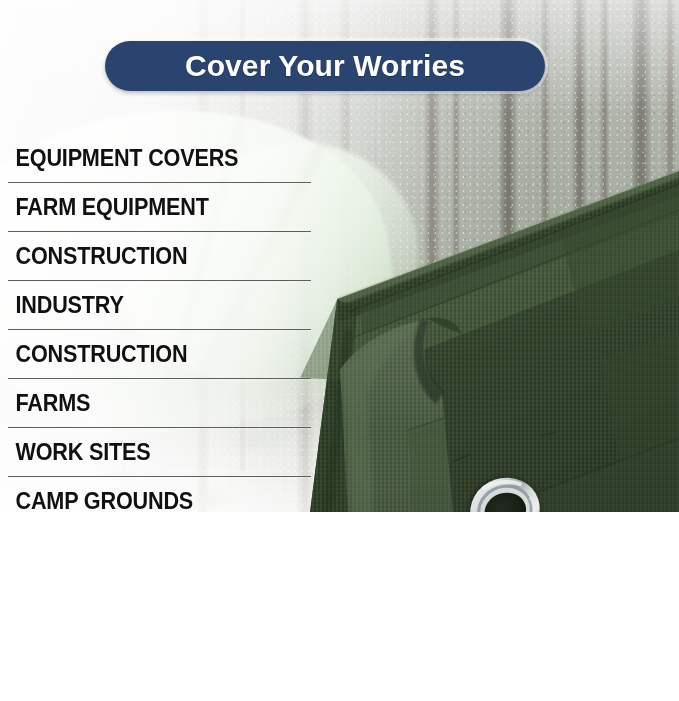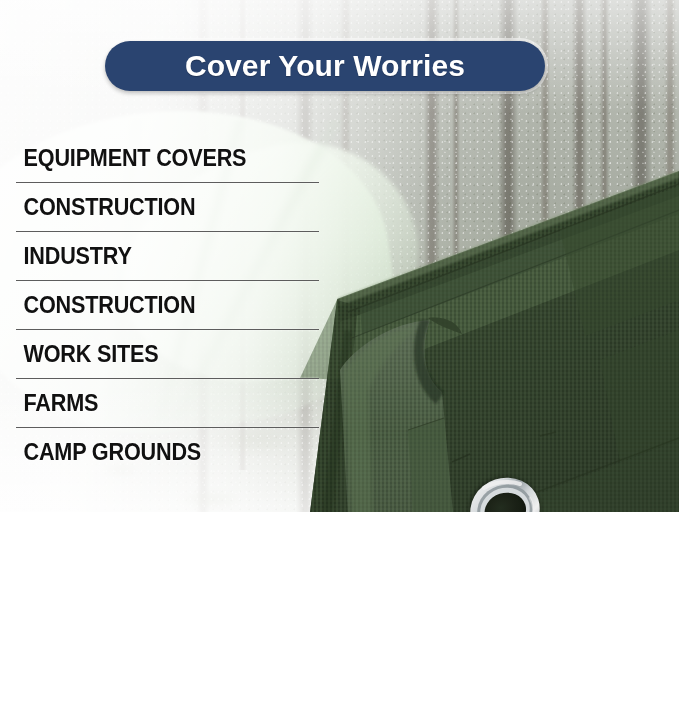--- a/index.html
+++ b/index.html
@@ -165,21 +165,21 @@
     font-weight: bold;
     font-size: 30px;
     letter-spacing: 0.1px;
     white-space: nowrap;
     text-shadow: 0 1px 1px rgba(0,0,0,0.25);
   }
 
   
   .use-list {
     position: absolute;
-    left: 16px;
+    left: 8px;
     top: 134px;
     width: 310px;
   }
   .use-row {
     height: 49px;
     display: flex;
     align-items: center;
     position: relative;
   }
   .use-label {
@@ -339,38 +339,42 @@
   <div class="banner">
     <span class="banner-text">Cover Your Worries</span>
   </div>
 
   <div class="use-list">
     <div class="use-row">
       <span class="use-label">EQUIPMENT COVERS</span>
       <span class="use-rule"></span>
     </div>
     <div class="use-row">
+      <span class="use-label">FARM EQUIPMENT</span>
+      <span class="use-rule"></span>
+    </div>
+    <div class="use-row">
       <span class="use-label">CONSTRUCTION</span>
       <span class="use-rule"></span>
     </div>
     <div class="use-row">
       <span class="use-label">INDUSTRY</span>
       <span class="use-rule"></span>
     </div>
     <div class="use-row">
       <span class="use-label">CONSTRUCTION</span>
       <span class="use-rule"></span>
     </div>
     <div class="use-row">
+      <span class="use-label">FARMS</span>
+      <span class="use-rule"></span>
+    </div>
+    <div class="use-row">
       <span class="use-label">WORK SITES</span>
       <span class="use-rule"></span>
     </div>
     <div class="use-row">
-      <span class="use-label">FARMS</span>
-      <span class="use-rule"></span>
-    </div>
-    <div class="use-row">
       <span class="use-label">CAMP GROUNDS</span>
 
     </div>
   </div>
 
 </div>
 
 </body></html>

